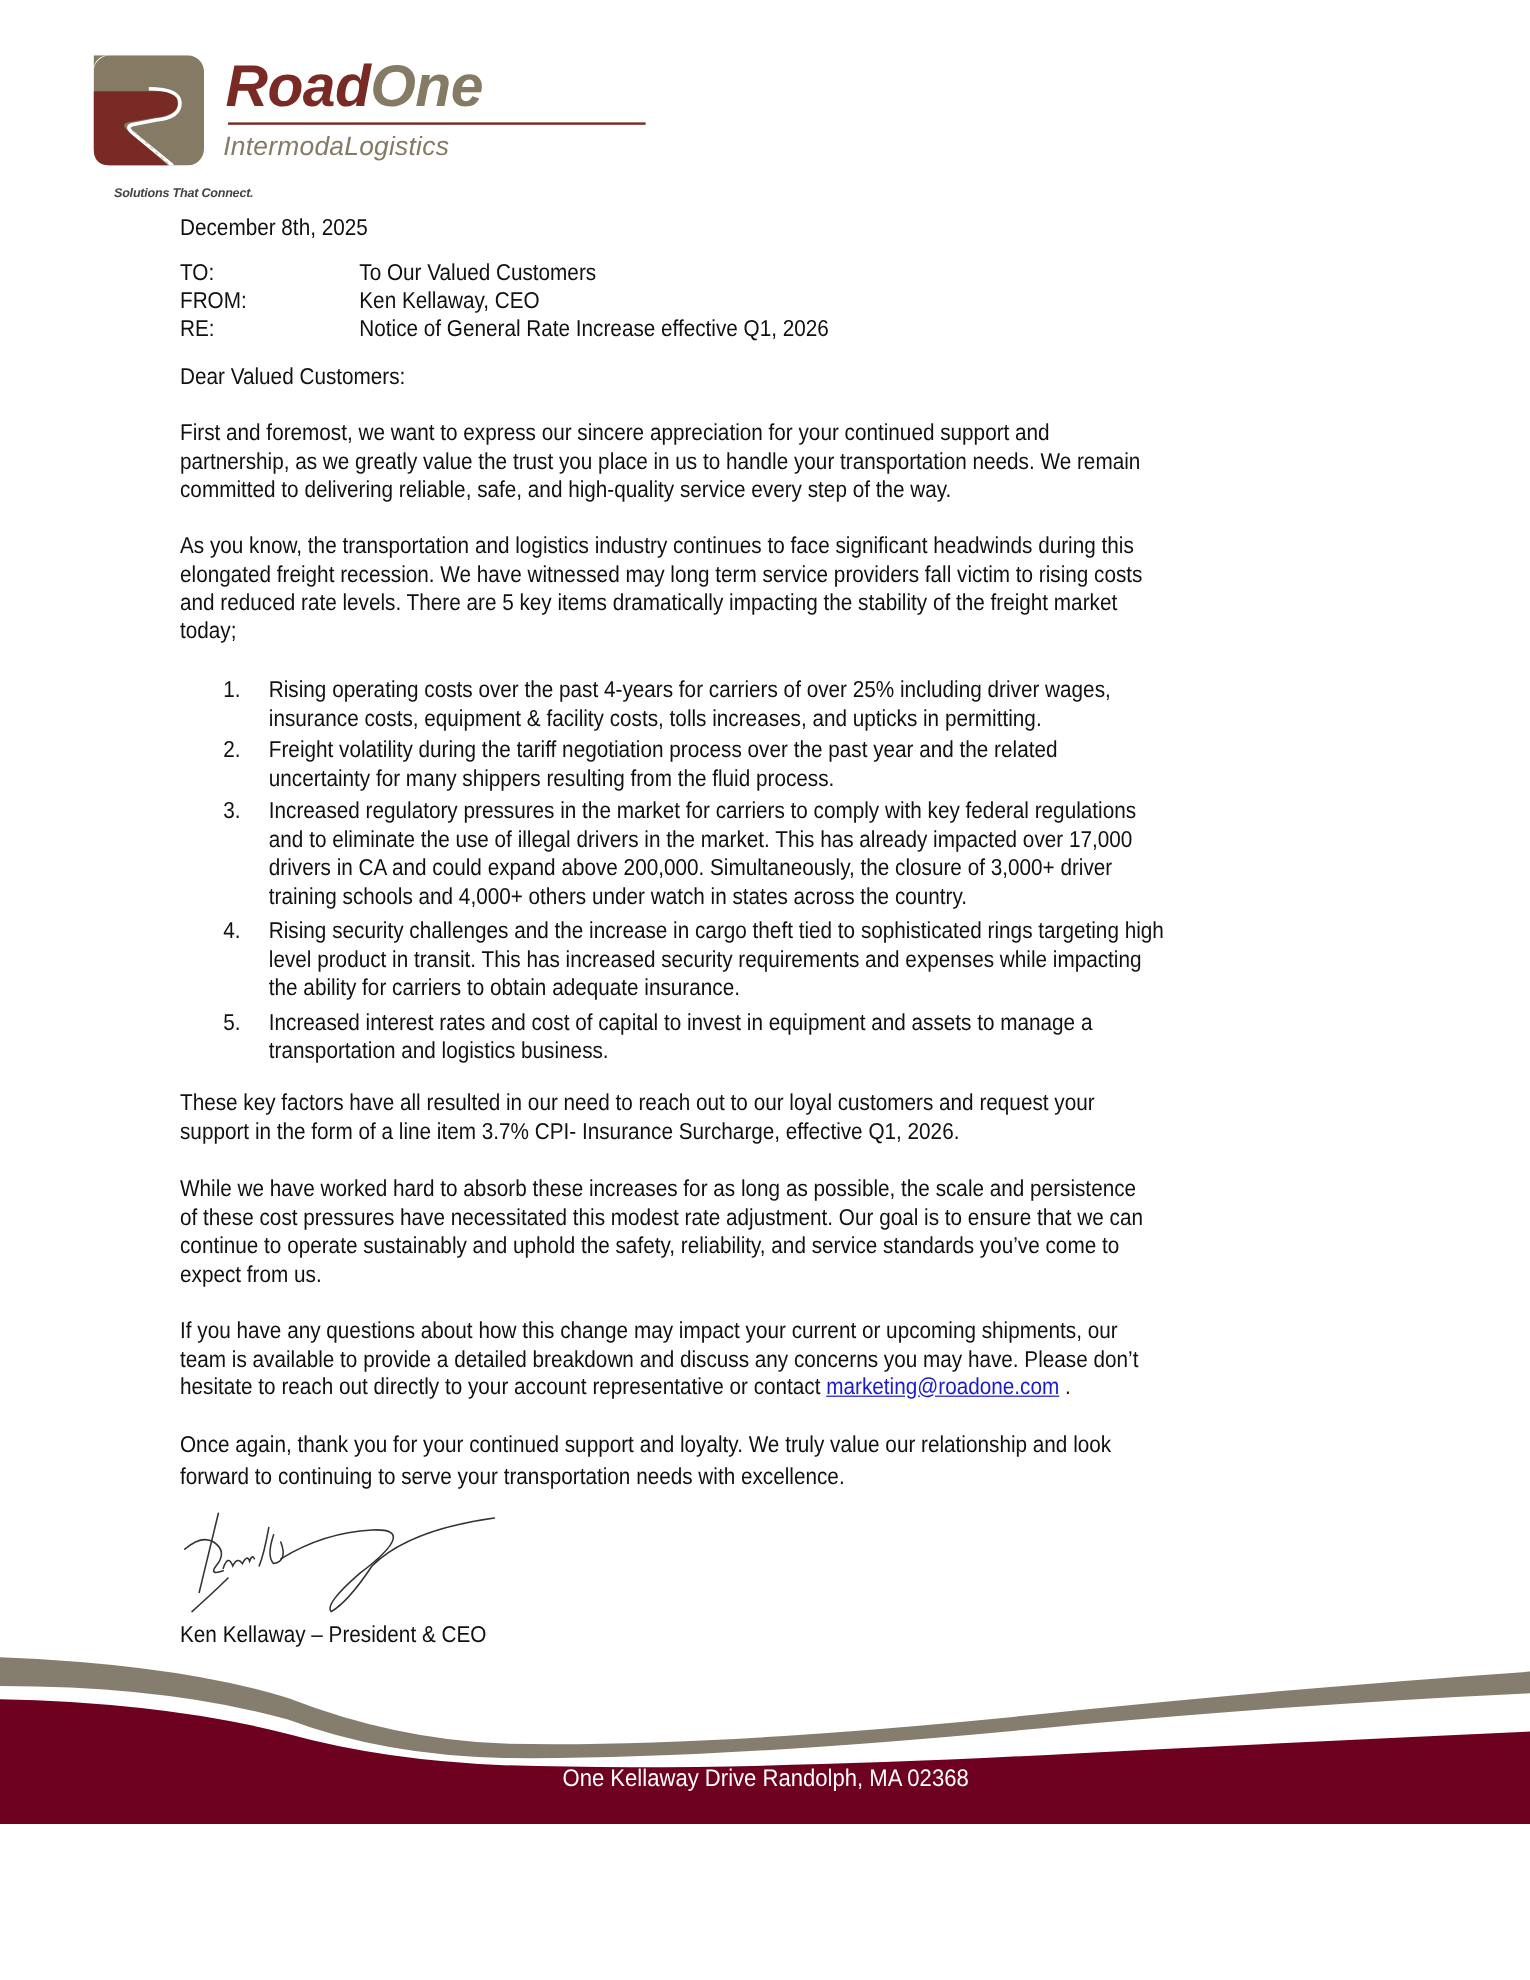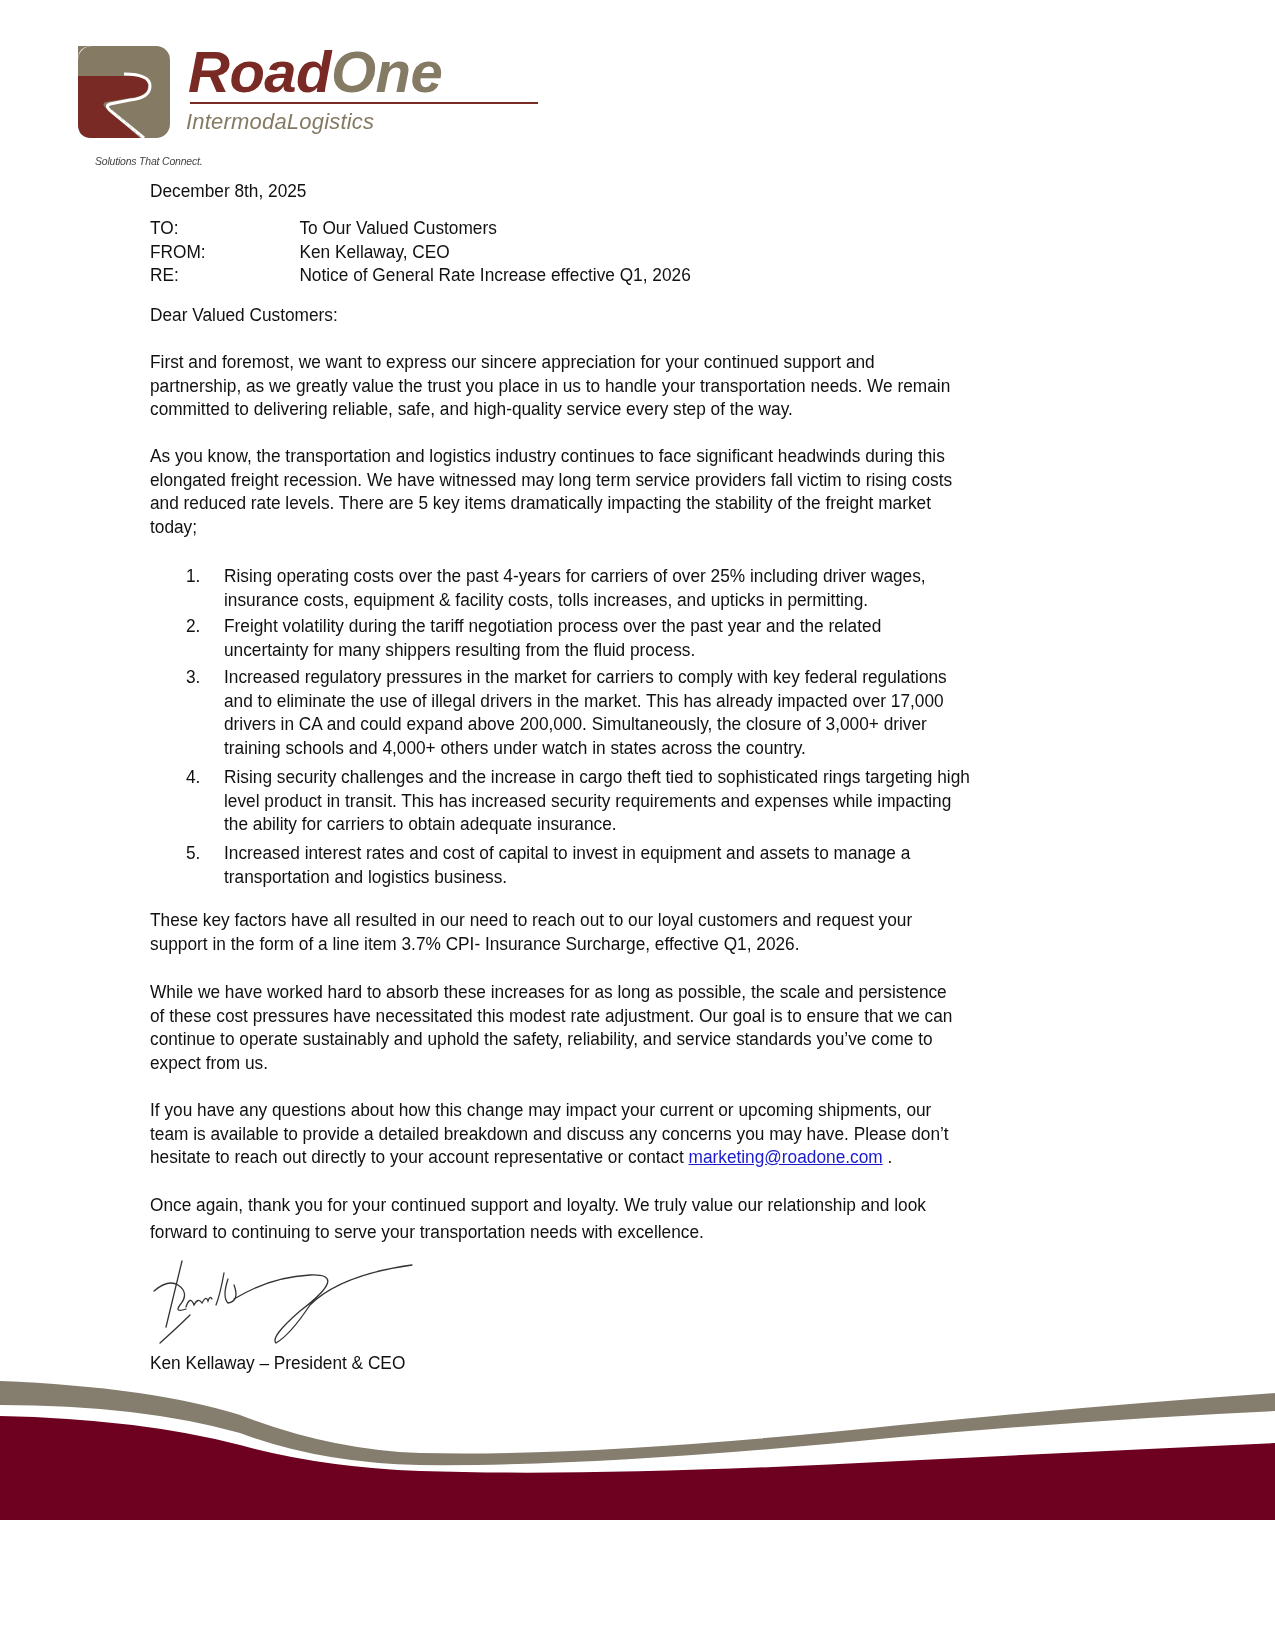--- a/index.html
+++ b/index.html
@@ -4,27 +4,27 @@
 <style>
   html, body { margin:0; padding:0; background:#ffffff; }
   body { width:1275px; height:1650px; position:relative; overflow:hidden;
          font-family:"Liberation Sans", sans-serif; color:#111; }
   .page { position:absolute; left:0; top:0; width:1275px; height:1650px; }
 
   
   .logo { position:absolute; left:78px; top:46px; width:380px; height:120px; }
   .logo-mark { position:absolute; left:0; top:0; width:92px; height:92px; }
   .logo-word1 { position:absolute; left:110px; top:-2px; font-family:"Liberation Sans", sans-serif;
-                font-weight:bold; font-style:italic; font-size:58px; color:#7a2a25; letter-spacing:-0.5px; line-height:56px; }
+                font-weight:bold; font-style:italic; font-size:49px; color:#7a2a25; letter-spacing:-0.5px; line-height:56px; }
   .logo-word1 .one { color:#857a64; }
   .logo-rule { position:absolute; left:112px; top:56px; width:348px; height:2px; background:#7a2a25; }
   .logo-word2 { position:absolute; left:108px; top:58px; font-family:"Liberation Sans", sans-serif;
                 font-style:italic; font-size:22px; color:#857a64; line-height:36px; letter-spacing:0.2px; }
   .tagline { position:absolute; left:95px; top:155px; font-family:"Liberation Sans", sans-serif;
-             font-style:italic; font-weight:normal; font-size:10.5px; color:#444; letter-spacing:-0.2px; }
+             font-style:italic; font-weight:bold; font-size:10.5px; color:#444; letter-spacing:-0.2px; }
 
   
   .txt { position:absolute; left:150px; font-size:19.2px; line-height:23.5px; color:#111;
          transform-origin:left top; transform:scaleX(0.9); white-space:nowrap; }
   .line { display:block; height:23.5px; }
   .memo-row { position:absolute; left:150px; font-size:19.2px; line-height:23.5px;
               transform-origin:left top; transform:scaleX(0.9); white-space:nowrap; }
   .memo-label { display:inline-block; width:166px; }
   .list-num { position:absolute; left:186px; font-size:19.2px; line-height:23.5px;
               transform-origin:left top; transform:scaleX(0.9); }
@@ -156,14 +156,15 @@
       <path d="M10 88 Q30 70 40 60"></path>
     </g>
   </svg>
 
   <div class="txt" style="top:1351px;">Ken Kellaway – President &amp; CEO</div>
 
   <svg class="footer" viewBox="0 0 1275 150" width="1275" height="150" preserveAspectRatio="none">
     <path d="M0 6 Q150 12 240 40 Q330 75 420 78 Q600 82 900 50 Q1100 30 1275 18 L1275 36 Q1100 44 900 62 Q600 92 420 90 Q320 88 240 58 Q140 30 0 30 Z" fill="#857d6e"></path>
     <path d="M0 41 Q140 44 240 70 Q320 92 420 96 Q600 102 900 86 Q1100 76 1275 68 L1275 145 L0 145 Z" fill="#6e0020"></path>
   </svg>
+  <div class="footer-address"><span>One Kellaway Drive Randolph, MA 02368</span></div>
 
 </div>
 
 </body></html>

